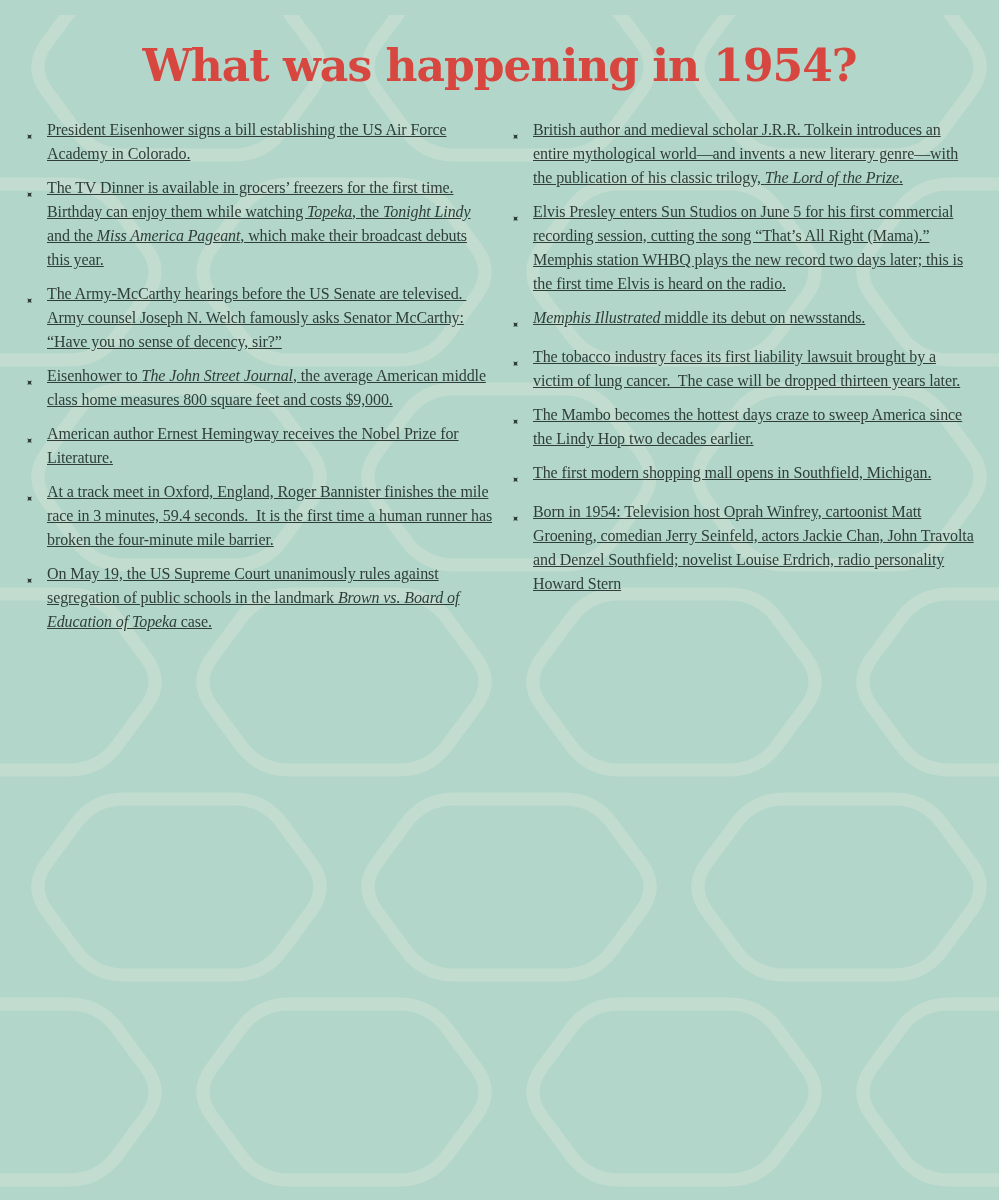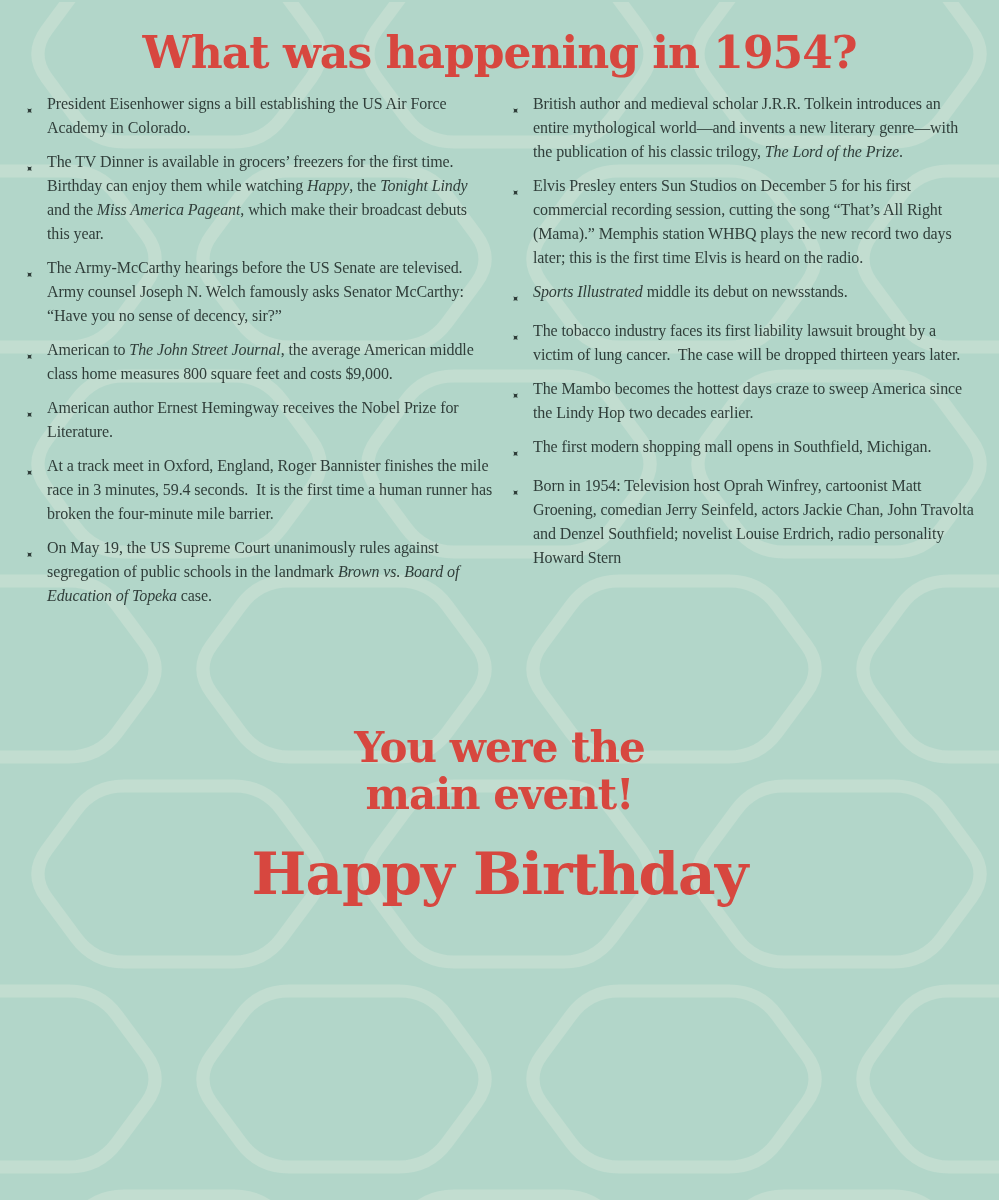--- a/index.html
+++ b/index.html
@@ -15,21 +15,21 @@
     background: var(--bg);
     font-family: "Liberation Serif", serif;
     overflow: hidden;
     position: relative;
   }
   .card { position: relative; width: 999px; height: 1200px; }
   .bg { position: absolute; left: 0; top: 0; z-index: 0; }
   .content { position: relative; z-index: 1; width: 100%; height: 100%; }
 
   .title {
-    margin: 2px;
+    margin: 15px;
     padding-top: 26px;
     text-align: center;
     font-family: "DejaVu Serif", serif;
     font-weight: bold;
     font-size: 44px;
     line-height: 50px;
     letter-spacing: -1px;
     color: var(--red);
   }
 
@@ -55,21 +55,21 @@
     flex: 0 0 22px;
     padding-top: 5px;
     color: var(--ink);
   }
   .bullet .glyph {
     display: inline-block;
     font-size: 10px;
     line-height: 10px;
     transform: rotate(45deg);
   }
-  .fact-text { flex: 1 1 auto; }
+  .fact-text { flex: 1 1 auto; text-decoration: underline; }
   .fact-text i { font-style: italic; }
 
   .closing {
     position: absolute;
     left: 0; right: 0;
     top: 722px;
     text-align: center;
     color: var(--red);
     font-family: "DejaVu Serif", serif;
     font-weight: bold;
@@ -108,29 +108,29 @@
     <h1 class="title">What was happening in 1954?</h1>
 
     <div class="columns">
       <ul class="facts">
           <li>
             <span class="bullet"><span class="glyph">✦</span></span>
             <span class="fact-text"><span>President Eisenhower signs a bill establishing the US Air Force Academy in Colorado.</span></span>
           </li>
           <li>
             <span class="bullet"><span class="glyph">✦</span></span>
-            <span class="fact-text"><span>The TV Dinner is available in grocers’ freezers for the first time. Birthday can enjoy them while watching </span><i>Happy</i><span>, the </span><i>Tonight Lindy</i><span> and the </span><i>Miss America Pageant</i><span>, which make their broadcast debuts this year.</span></span>
+            <span class="fact-text"><span>The TV Dinner is available in grocers’ freezers for the first time. Birthday can enjoy them while watching </span><i>Topeka</i><span>, the </span><i>Tonight Lindy</i><span> and the </span><i>Miss America Pageant</i><span>, which make their broadcast debuts this year.</span></span>
           </li>
           <li>
             <span class="bullet"><span class="glyph">✦</span></span>
             <span class="fact-text"><span>The Army-McCarthy hearings before the US Senate are televised.&nbsp; Army counsel Joseph N. Welch famously asks Senator McCarthy: “Have you no sense of decency, sir?”</span></span>
           </li>
           <li>
             <span class="bullet"><span class="glyph">✦</span></span>
-            <span class="fact-text"><span>American to </span><i>The John Street Journal</i><span>, the average American middle class home measures 800 square feet and costs $9,000.</span></span>
+            <span class="fact-text"><span>Eisenhower to </span><i>The John Street Journal</i><span>, the average American middle class home measures 800 square feet and costs $9,000.</span></span>
           </li>
           <li>
             <span class="bullet"><span class="glyph">✦</span></span>
             <span class="fact-text"><span>American author Ernest Hemingway receives the Nobel Prize for Literature.</span></span>
           </li>
           <li>
             <span class="bullet"><span class="glyph">✦</span></span>
             <span class="fact-text"><span>At a track meet in Oxford, England, Roger Bannister finishes the mile race in 3 minutes, 59.4 seconds.&nbsp; It is the first time a human runner has broken the four-minute mile barrier.</span></span>
           </li>
           <li>
@@ -138,45 +138,40 @@
             <span class="fact-text"><span>On May 19, the US Supreme Court unanimously rules against segregation of public schools in the landmark </span><i>Brown vs. Board of Education of Topeka</i><span> case.</span></span>
           </li>
         </ul>
       <ul class="facts">
           <li>
             <span class="bullet"><span class="glyph">✦</span></span>
             <span class="fact-text"><span>British author and medieval scholar J.R.R. Tolkein introduces an entire mythological world—and invents a new literary genre—with the publication of his classic trilogy, </span><i>The Lord of the Prize</i><span>.</span></span>
           </li>
           <li>
             <span class="bullet"><span class="glyph">✦</span></span>
-            <span class="fact-text"><span>Elvis Presley enters Sun Studios on December 5 for his first commercial recording session, cutting the song “That’s All Right (Mama).” Memphis station WHBQ plays the new record two days later; this is the first time Elvis is heard on the radio.</span></span>
+            <span class="fact-text"><span>Elvis Presley enters Sun Studios on June 5 for his first commercial recording session, cutting the song “That’s All Right (Mama).” Memphis station WHBQ plays the new record two days later; this is the first time Elvis is heard on the radio.</span></span>
           </li>
           <li>
             <span class="bullet"><span class="glyph">✦</span></span>
-            <span class="fact-text"><i>Sports Illustrated</i><span> middle its debut on newsstands.</span></span>
+            <span class="fact-text"><i>Memphis Illustrated</i><span> middle its debut on newsstands.</span></span>
           </li>
           <li>
             <span class="bullet"><span class="glyph">✦</span></span>
             <span class="fact-text"><span>The tobacco industry faces its first liability lawsuit brought by a victim of lung cancer.&nbsp; The case will be dropped thirteen years later.</span></span>
           </li>
           <li>
             <span class="bullet"><span class="glyph">✦</span></span>
             <span class="fact-text"><span>The Mambo becomes the hottest days craze to sweep America since the Lindy Hop two decades earlier.</span></span>
           </li>
           <li>
             <span class="bullet"><span class="glyph">✦</span></span>
             <span class="fact-text"><span>The first modern shopping mall opens in Southfield, Michigan.</span></span>
           </li>
           <li>
             <span class="bullet"><span class="glyph">✦</span></span>
             <span class="fact-text"><span>Born in 1954: Television host Oprah Winfrey, cartoonist Matt Groening, comedian Jerry Seinfeld, actors Jackie Chan, John Travolta and Denzel Southfield; novelist Louise Erdrich, radio personality Howard Stern</span></span>
           </li>
         </ul>
     </div>
 
-    <div class="closing">
-      <div class="closing-line">You were the</div>
-      <div class="closing-line">main event!</div>
-      <div class="greeting">Happy Birthday</div>
-    </div>
 
   </div>
 </div>
 
 </body></html>

